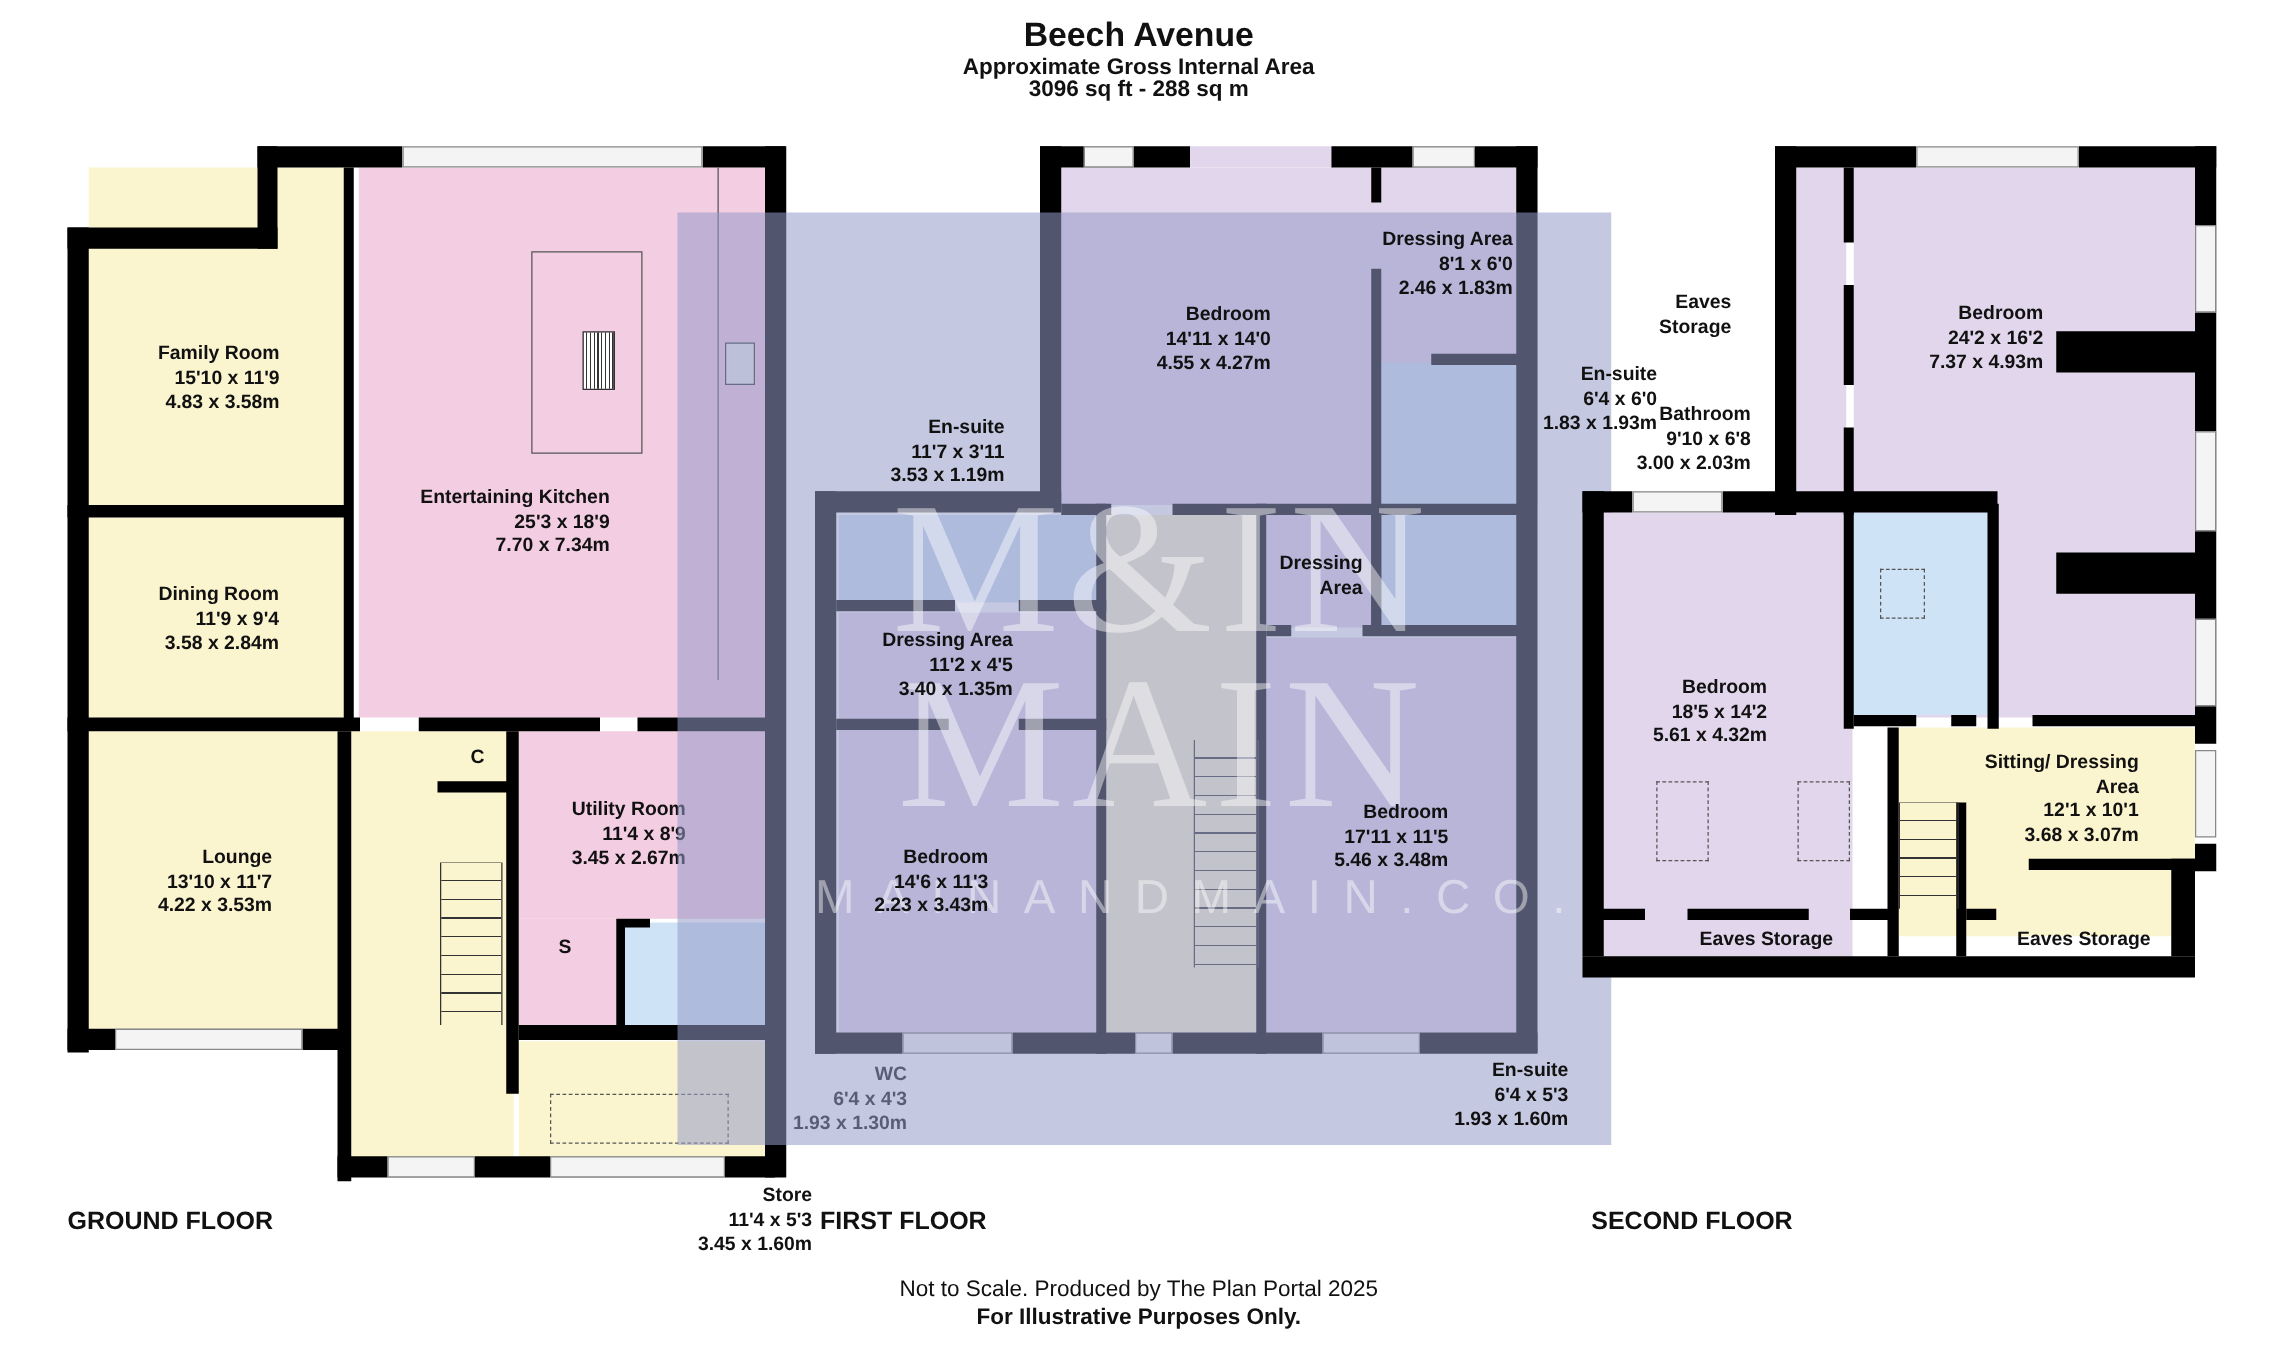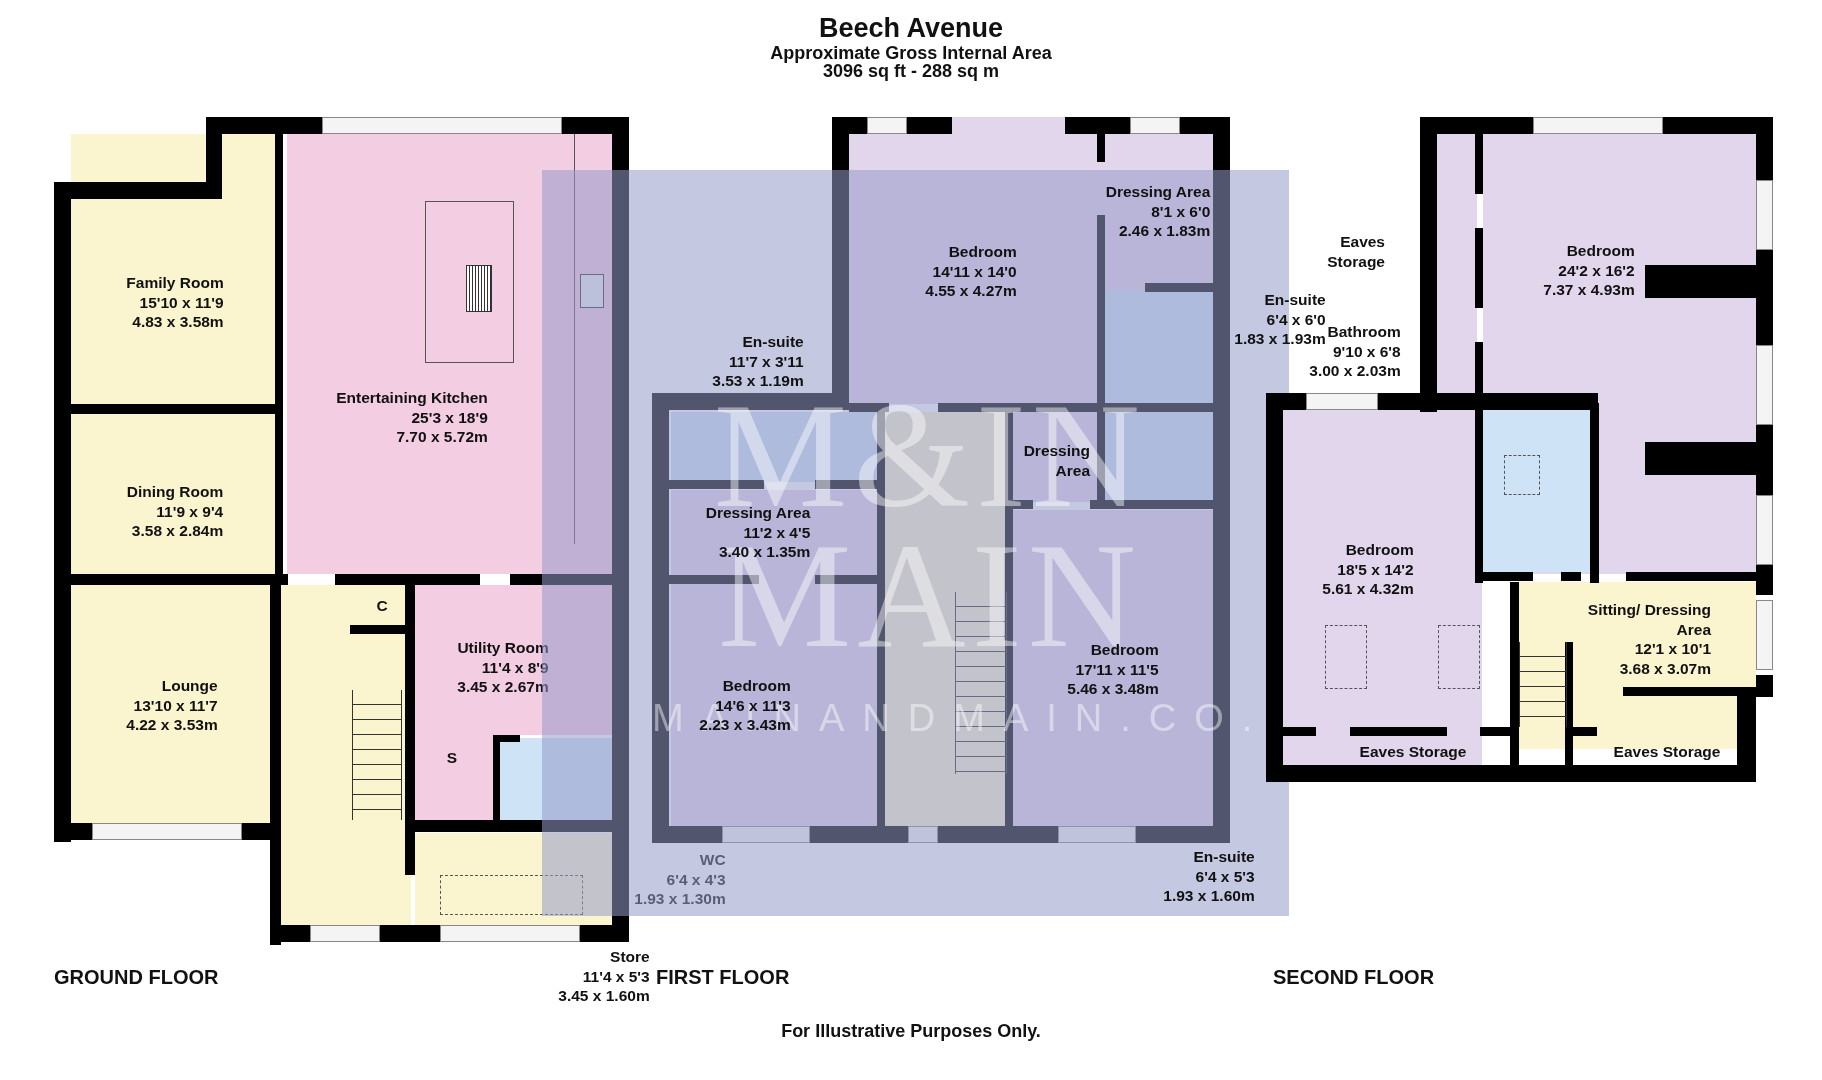--- a/index.html
+++ b/index.html
@@ -81,34 +81,34 @@
 
   <div class="stairs" style="left:352px;top:690px;width:48px;height:130px;"></div>
 
   <div class="dashed" style="left:440px;top:875px;width:143px;height:40px;"></div>
 
   <div class="label" style="left:175px;top:273px;">
     <span>Family Room</span>
       <span>15'10 x 11'9</span>
       <span>4.83 x 3.58m</span>
   </div>
-  <div class="label" style="left:175px;top:482px;">
+  <div class="label" style="left:175px;top:466px;">
     <span>Dining Room</span>
       <span>11'9 x 9'4</span>
       <span>3.58 x 2.84m</span>
   </div>
   <div class="label" style="left:172px;top:676px;">
     <span>Lounge</span>
       <span>13'10 x 11'7</span>
       <span>4.22 x 3.53m</span>
   </div>
   <div class="label" style="left:412px;top:388px;">
     <span>Entertaining Kitchen</span>
       <span>25'3 x 18'9</span>
-      <span>7.70 x 5.72m</span>
+      <span>7.70 x 7.34m</span>
   </div>
   <div class="label" style="left:503px;top:638px;">
     <span>Utility Room</span>
       <span>11'4 x 8'9</span>
       <span>3.45 x 2.67m</span>
   </div>
   <div class="label" style="left:680px;top:850px;">
     <span>WC</span>
       <span>6'4 x 4'3</span>
       <span>1.93 x 1.30m</span>
@@ -294,14 +294,15 @@
     <span>Eaves Storage</span>
   </div>
   <div class="label" style="left:1667px;top:742px;">
     <span>Eaves Storage</span>
   </div>
 
   <div class="floor-title" style="left:1273px;top:966px;">SECOND FLOOR</div>
 </div>
 
 <div class="footer">
+  <div class="f1">Not to Scale. Produced by The Plan Portal 2025</div>
   <div class="f2">For Illustrative Purposes Only.</div>
 </div>
 
 </body></html>

